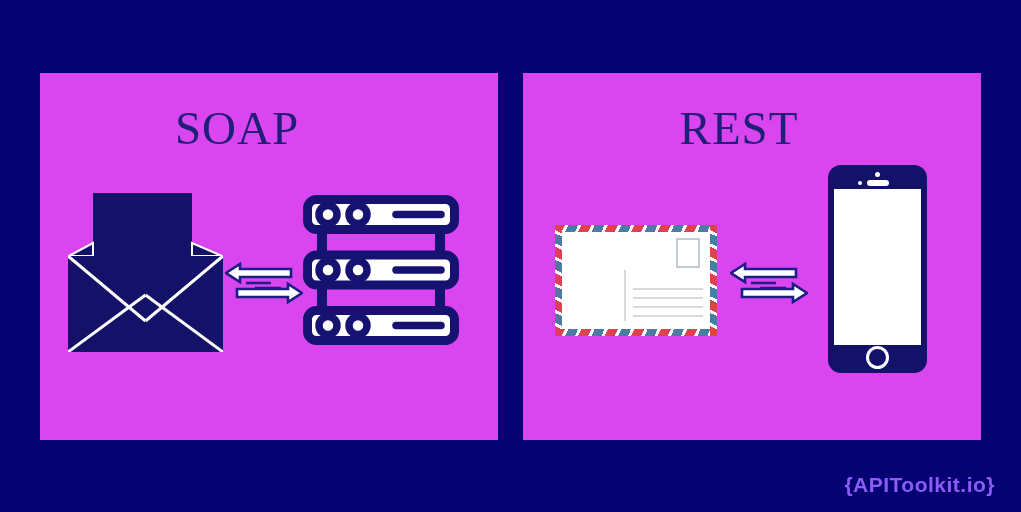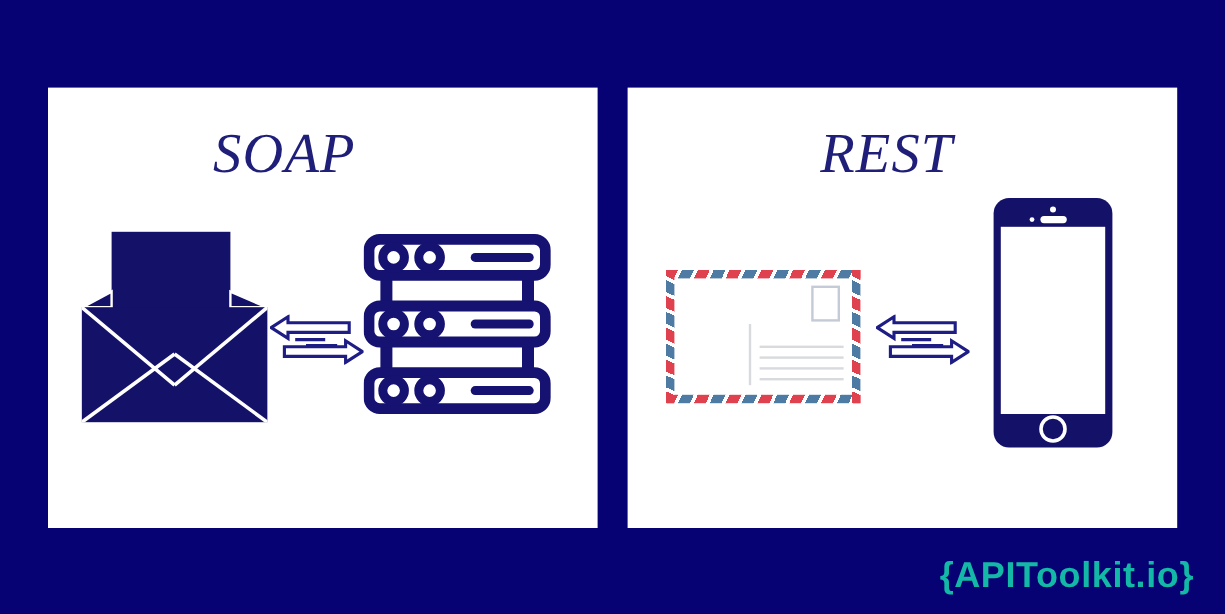--- a/index.html
+++ b/index.html
@@ -7,22 +7,21 @@
     position:relative;
     width:1021px;height:512px;
     background:#070273;
     overflow:hidden;
     font-family:"Liberation Serif",serif;
   }
   .panel{
     position:absolute;
     top:73px;
     width:458px;height:367px;
-    background:#ffffff;
-    font-style:italic;
+    background:#d946ef;
   }
   #panel-soap{left:40px;}
   #panel-rest{left:523px;text-align:center;}
   .panel-title{
     position:absolute;
     top:30px;
     transform:translateX(-50%);
     margin:0;
     font-size:47px;
     line-height:1.1;
@@ -108,23 +107,23 @@
   .phone-home{
     position:absolute;left:38px;top:181px;
     width:17px;height:17px;border-radius:50%;
     border:3px solid #ffffff;background:transparent;
   }
 
   .brand-footer{
     position:absolute;right:26px;bottom:15px;
     font-family:"Liberation Sans",sans-serif;
     font-weight:bold;
-    font-size:30px;
+    font-size:21px;
     letter-spacing:0.5px;
-    color:#14b8a6;
+    color:#8b5cf6;
   }
 </style>
 </head>
 <body>
 
 <section class="panel" id="panel-soap">
   <h2 class="panel-title">SOAP</h2>
 
   <svg class="icon-abs" id="envelope-icon" width="155" height="159" viewBox="0 0 155 159" xmlns="http://www.w3.org/2000/svg">
     <rect x="25" y="0" width="99" height="90" fill="#141168"></rect>

